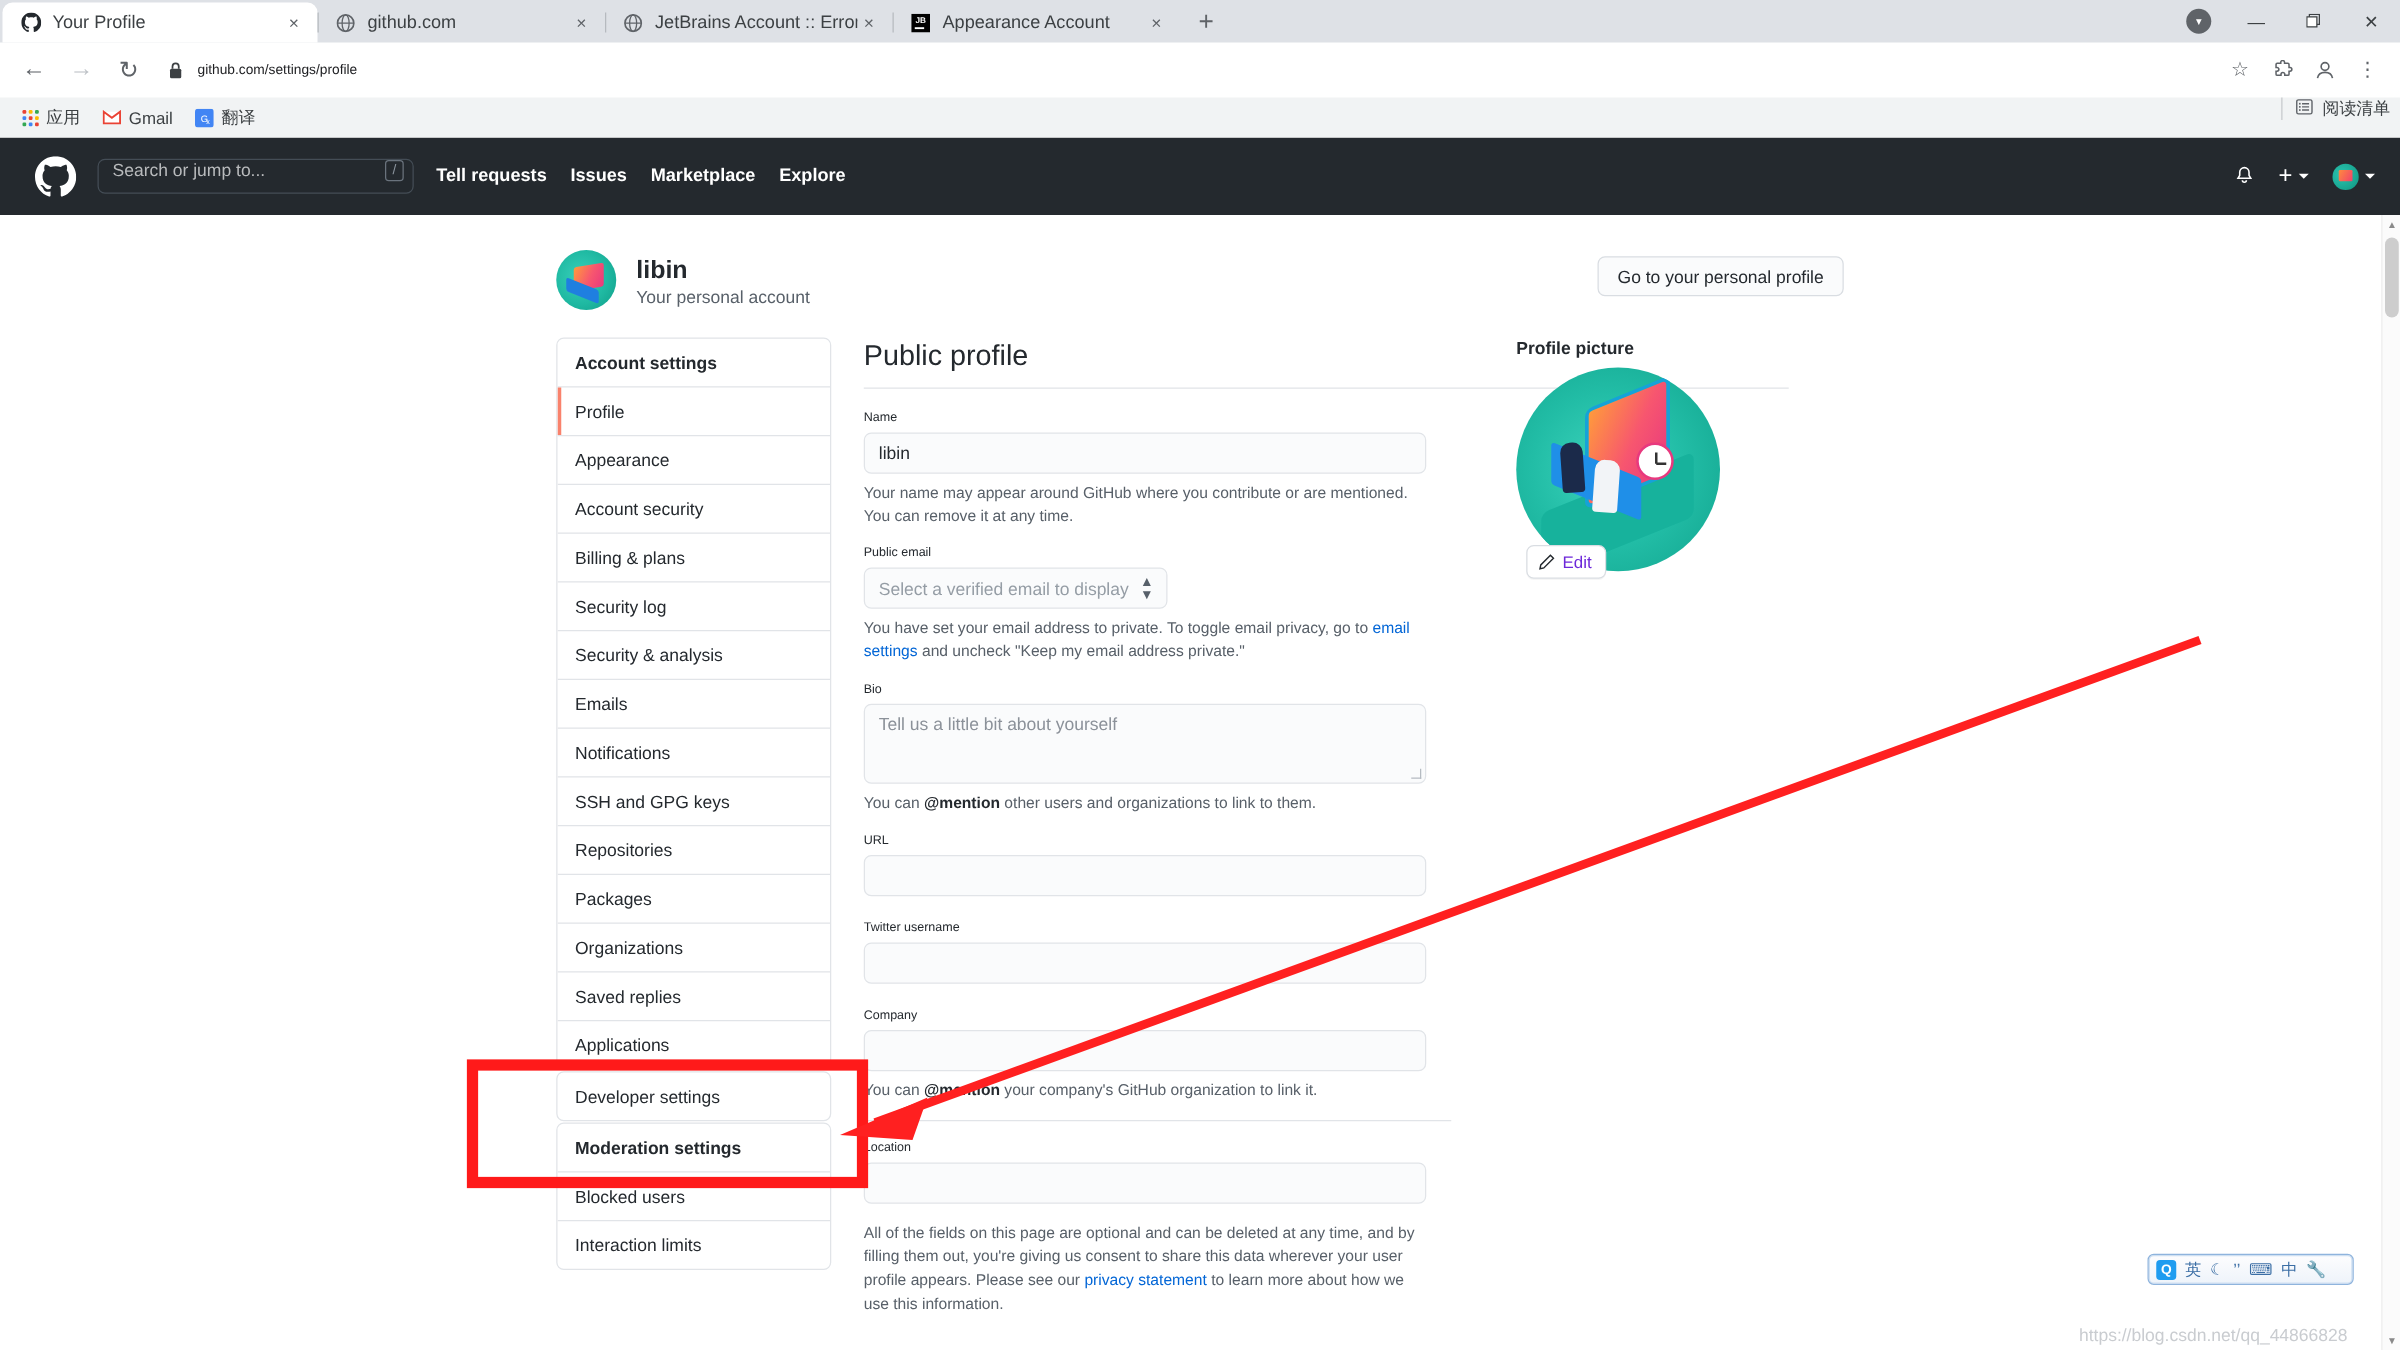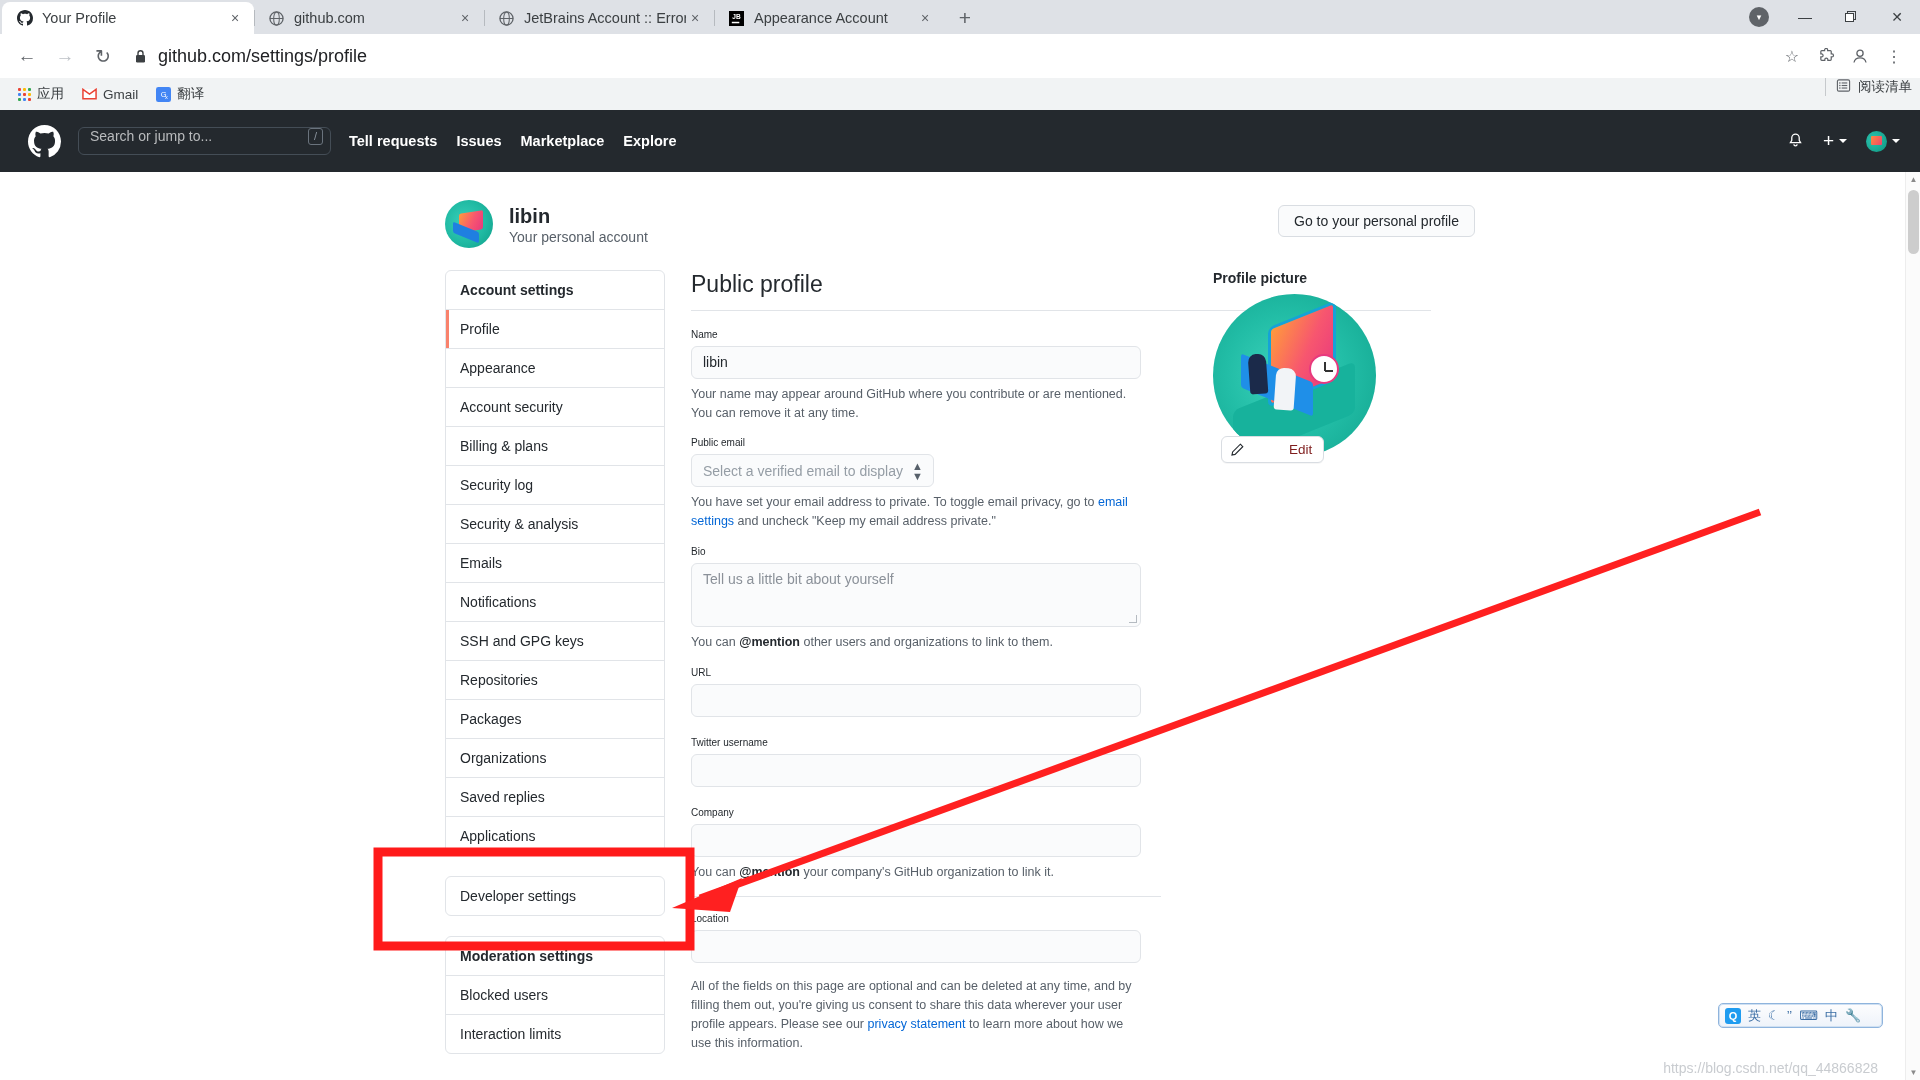--- a/index.html
+++ b/index.html
@@ -104,21 +104,21 @@
     font-size: 19px;
     margin-right: 4px;
   }
   .nav-btn.disabled { color: #bdc1c6; }
   .omnibox {
     flex: 1 1 auto;
     height: 30px;
     background: #fff;
     display: flex; align-items: center;
     margin: 0 8px 0 10px;
-    font-size: 18px;
+    font-size: 11px;
     color: #202124;
   }
   .omnibox .lock { margin-right: 11px; display:flex; align-items:center; }
   .tb-right { display: flex; align-items: center; }
   .tb-icon {
     width: 32px; height: 32px;
     display: flex; align-items: center; justify-content: center;
     color: #5f6368; font-size: 16px; margin-left: 2px;
   }
 
@@ -255,21 +255,21 @@
   }
 
   .cols { display: flex; align-items: flex-start; }
 
   
   .sidebar { width: 220px; flex: 0 0 220px; margin-right: 26px; }
   .side-group {
     border: 1px solid #e1e4e8;
     border-radius: 6px;
     overflow: hidden;
-    margin-bottom: 20px;
+    margin-bottom: 1px;
     background: #fff;
   }
   .side-item {
     padding: 9px 15px 9px 14px;
     font-size: 14px;
     color: #24292e;
     border-top: 1px solid #e1e4e8;
     position: relative;
     line-height: 20px;
   }
@@ -374,25 +374,24 @@
     position: absolute; left: 36px; top: 60px; width: 18px; height: 40px;
     background: #1b2a4a; border-radius: 8px 8px 3px 3px; transform: rotate(-4deg);
   }
   .pic-img .fig2 {
     position: absolute; left: 62px; top: 74px; width: 20px; height: 42px;
     background: #f2f4f7; border-radius: 8px 8px 3px 3px; transform: rotate(4deg);
   }
   .btn-edit {
     position: absolute; left: 8px; bottom: -6px;
     background: #fff; border: 1px solid #d9dde2; border-radius: 6px;
-    font-size: 13.5px; color: #7f1d1d;
+    font-size: 13.5px; color: #6d28d9;
     padding: 5px 11px 5px 9px;
     display: flex; align-items: center;
     box-shadow: 0 1px 0 rgba(27,31,35,0.04);
-    gap: 39px;
   }
   .btn-edit .pen { margin-right: 6px; display:flex; }
 
   
   .anno { position: absolute; left: 0; top: 0; width: 1920px; height: 1080px; pointer-events: none; }
 
   
   .ime {
     position: absolute;
     left: 1718px; top: 1003px;

